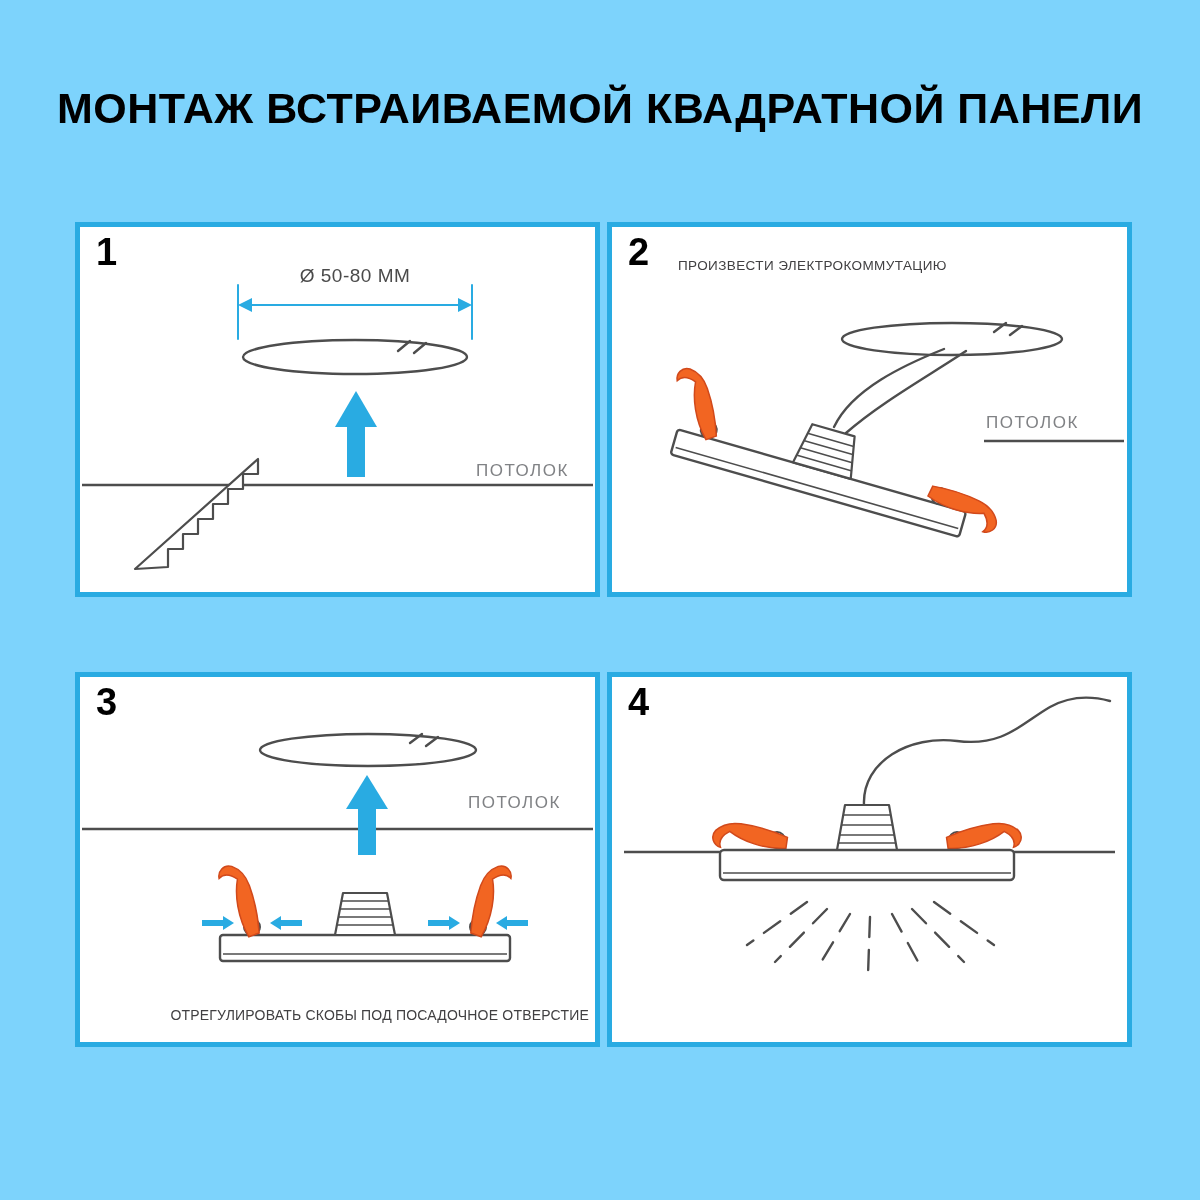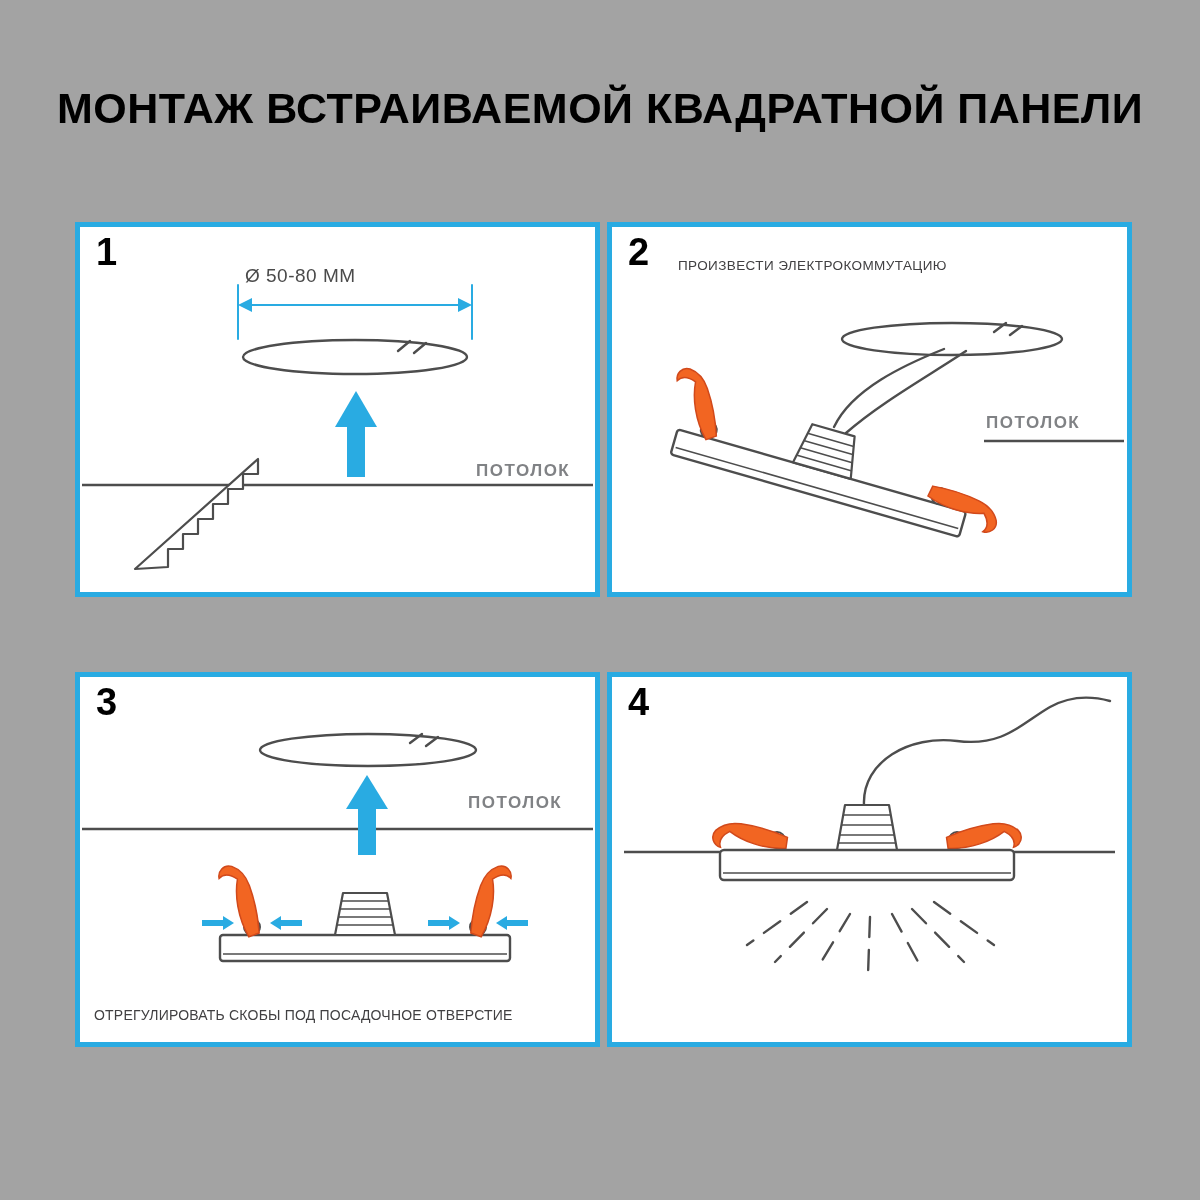--- a/index.html
+++ b/index.html
@@ -1,36 +1,36 @@
 <!DOCTYPE html>
 <html><head>
 <meta charset="utf-8">
 <style>
   html,body{margin:0;padding:0;background:#ffffff;}
-  .page{position:relative;width:1200px;height:1200px;background:#a3a3a3;overflow:hidden;
+  .page{position:relative;width:1200px;height:1200px;background:#7dd3fc;overflow:hidden;
         font-family:"Liberation Sans",sans-serif;color:#000;}
   .title{position:absolute;top:84px;left:0;width:100%;margin:0;text-align:center;
          font-size:43px;font-weight:bold;letter-spacing:0.5px;color:#000;}
   .panel{position:absolute;width:515px;height:365px;border:5px solid #29ABE2;background:#fff;}
   .p1{left:75px;top:222px;}
   .p2{left:607px;top:222px;}
   .p3{left:75px;top:672px;}
   .p4{left:607px;top:672px;}
   .panel-svg{position:absolute;left:0;top:0;width:515px;height:365px;}
   .num{position:absolute;left:16px;top:6px;font-size:38px;font-weight:bold;line-height:1;color:#000;}
-  .dim-label{position:absolute;left:165px;top:38px;width:220px;
+  .dim-label{position:absolute;left:165px;top:38px;width:220px;text-align:center;
              font-size:19px;color:#4A4A4A;letter-spacing:0.5px;}
-  .ceil-label{position:absolute;font-size:17px;color:#808285;letter-spacing:1.5px;font-weight:bold;}
+  .ceil-label{position:absolute;font-size:17px;color:#808285;letter-spacing:1.5px;}
   .cl1{left:396px;top:234px;}
   .cl2{left:374px;top:186px;}
   .cl3{left:388px;top:116px;}
   .caption-top{position:absolute;left:66px;top:31px;width:440px;font-size:13.5px;
                color:#414042;letter-spacing:0.4px;}
   .caption-bottom{position:absolute;left:14px;top:330px;width:495px;font-size:14px;
-                  color:#414042;letter-spacing:0.2px;}
+                  color:#414042;letter-spacing:0.2px;text-align:right;}
 </style>
 </head>
 <body>
 
 <div class="page">
 
   <h1 class="title">МОНТАЖ ВСТРАИВАЕМОЙ КВАДРАТНОЙ ПАНЕЛИ</h1>
 
   <div class="panel p1">
     <svg class="panel-svg" viewBox="0 0 515 365">

